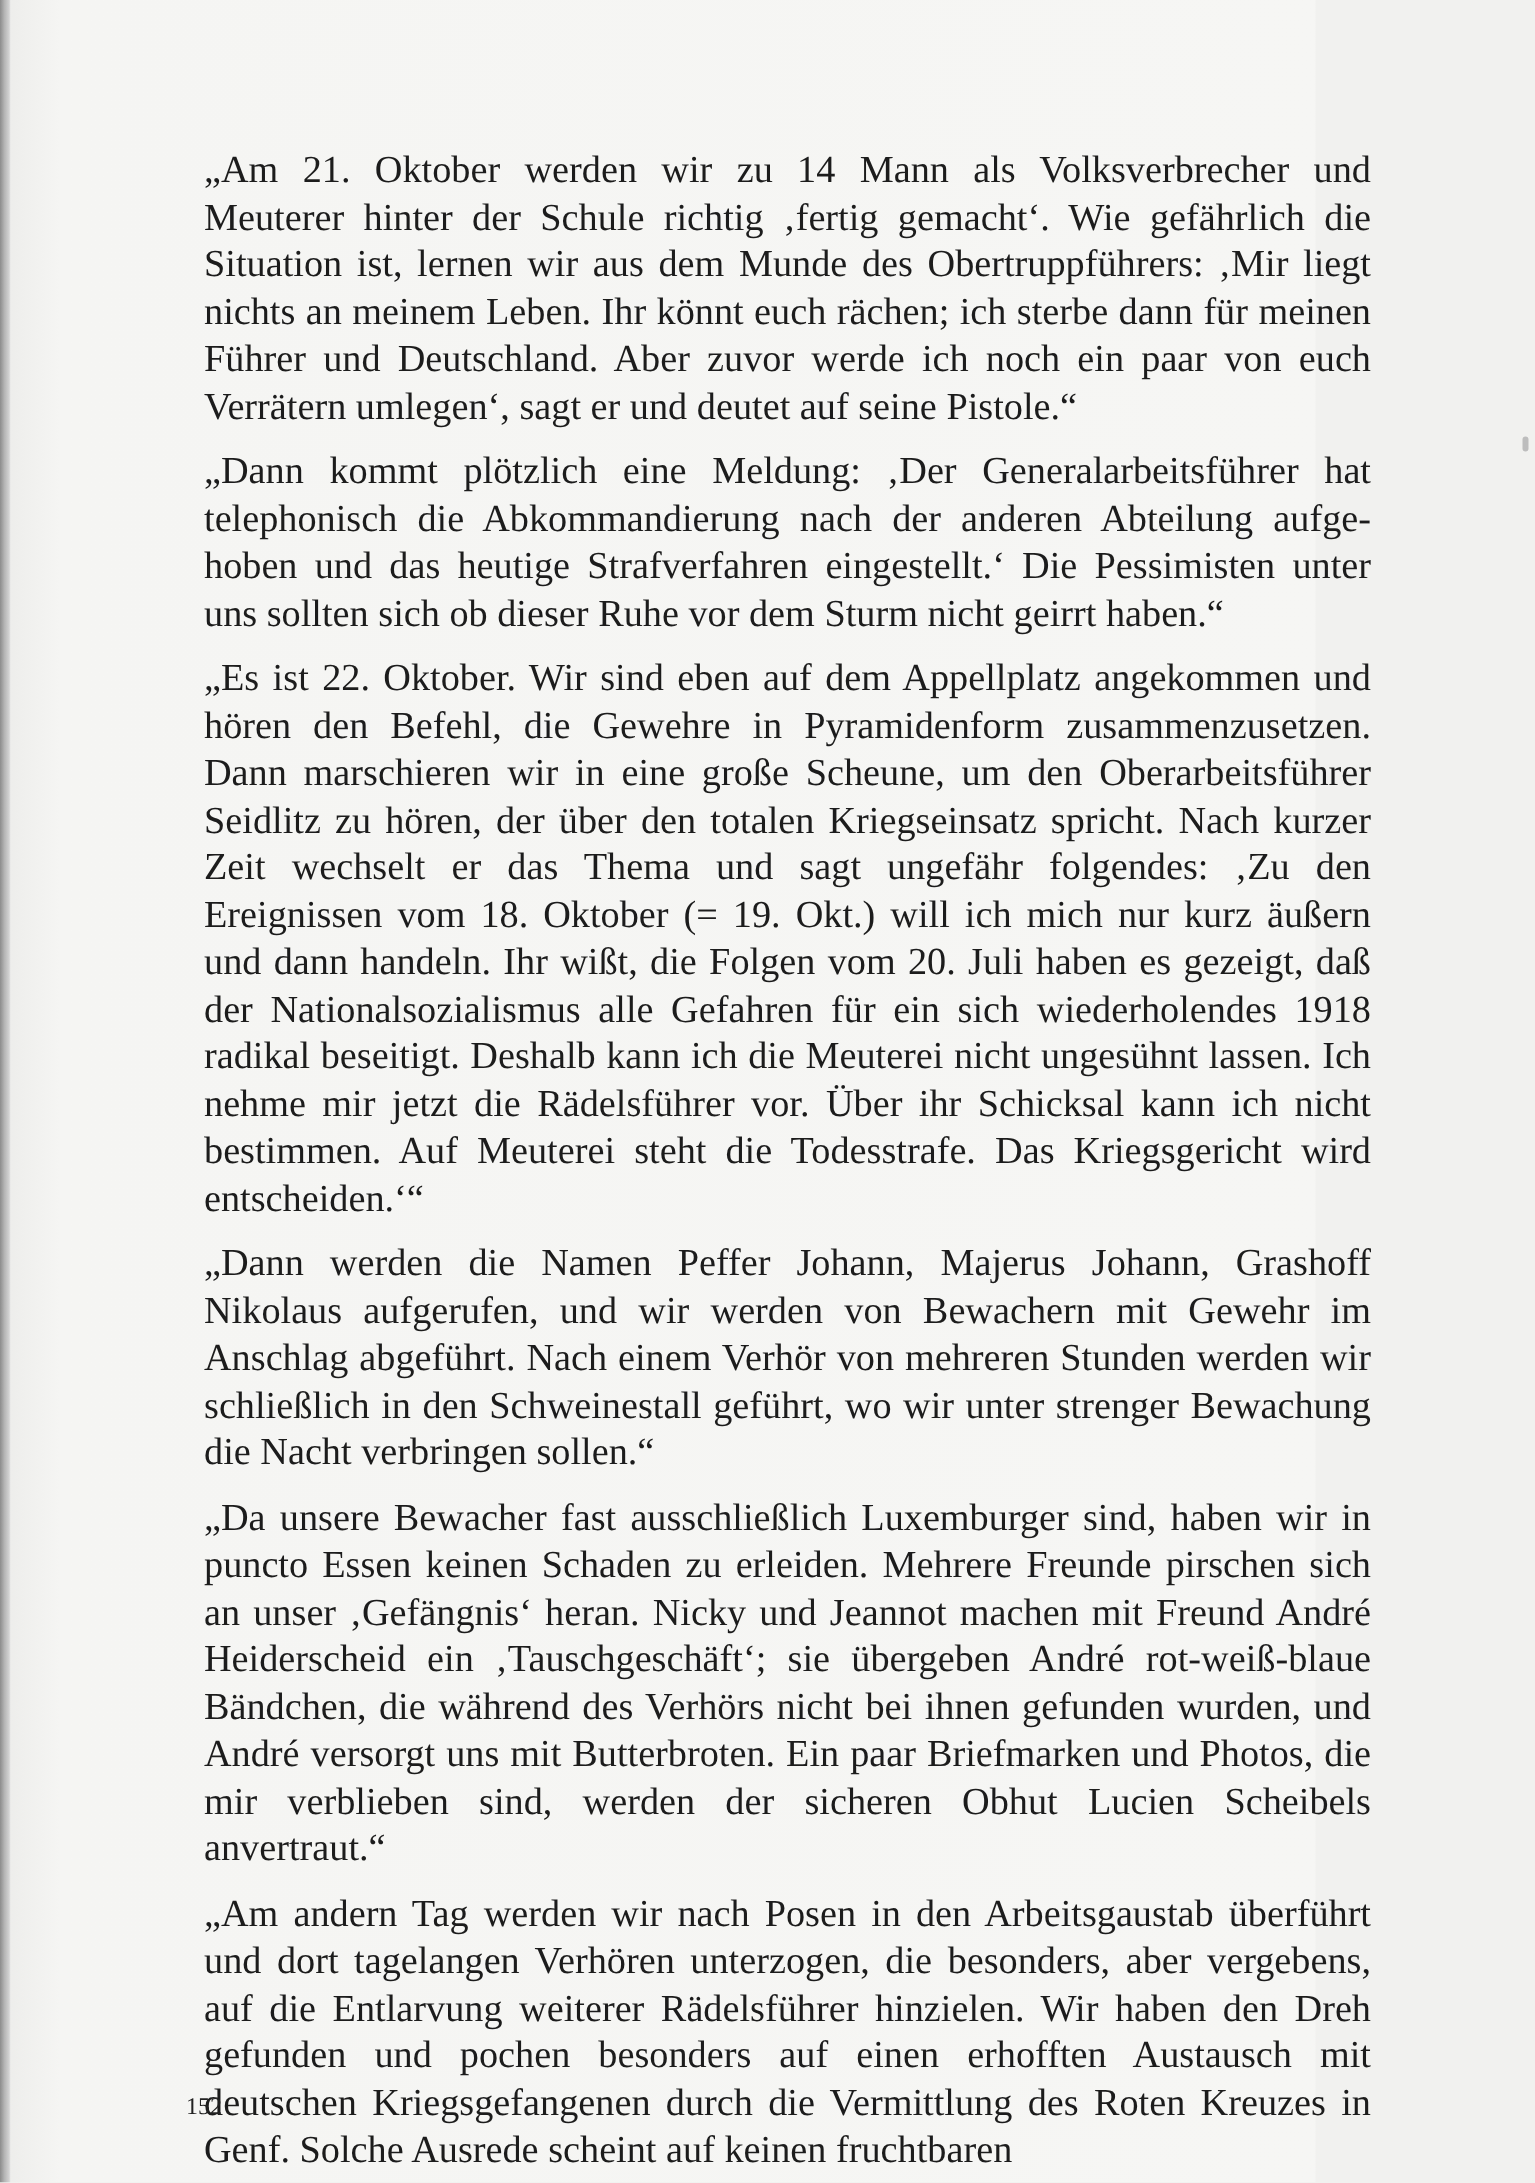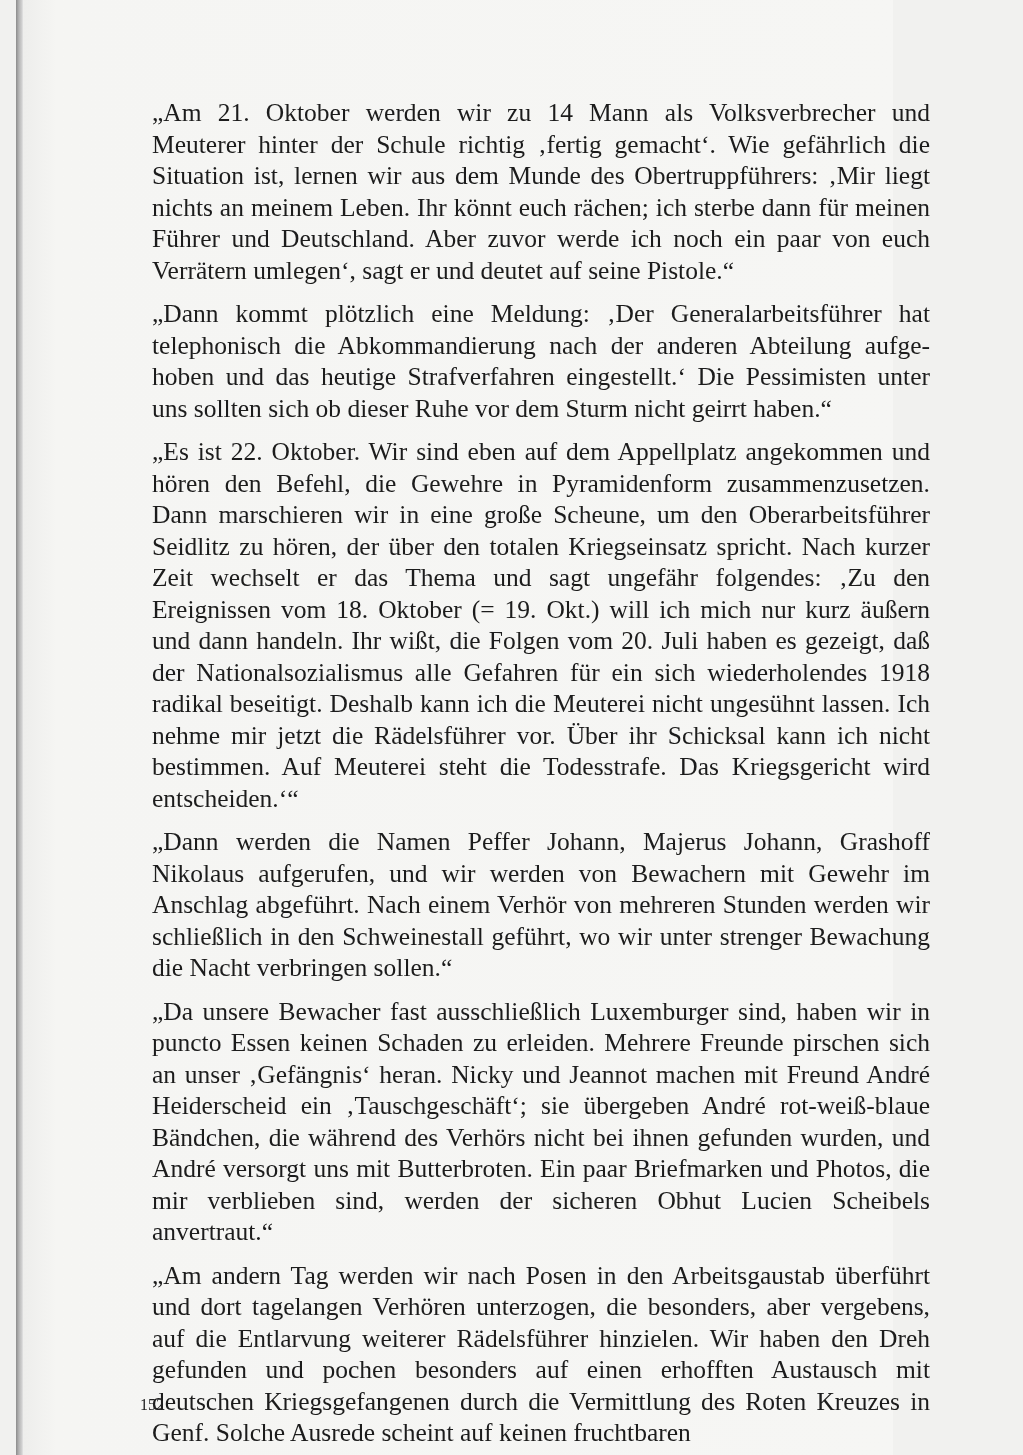--- a/index.html
+++ b/index.html
@@ -14,21 +14,20 @@
       overflow: hidden;
       font-family: "Liberation Serif", "DejaVu Serif", serif;
     }
     .page {
       position: absolute;
       left: 0;
       top: 0;
       width: 877px;
       height: 1455px;
       background: linear-gradient(to right, #ececea 0px, #f5f5f3 40px, #f6f6f4 900px, #eeeeec 1000px, #e6e6e4 1023px);
-      margin-left: 16px;
     }
     .spine-edge {
       position: absolute;
       left: 0;
       top: 0;
       width: 7px;
       height: 1455px;
       background: linear-gradient(to right, #8c8c8c 0px, #b5b5b5 3px, #d2d2d2 6px, #e6e6e6 7px);
     }
     .text-block {

